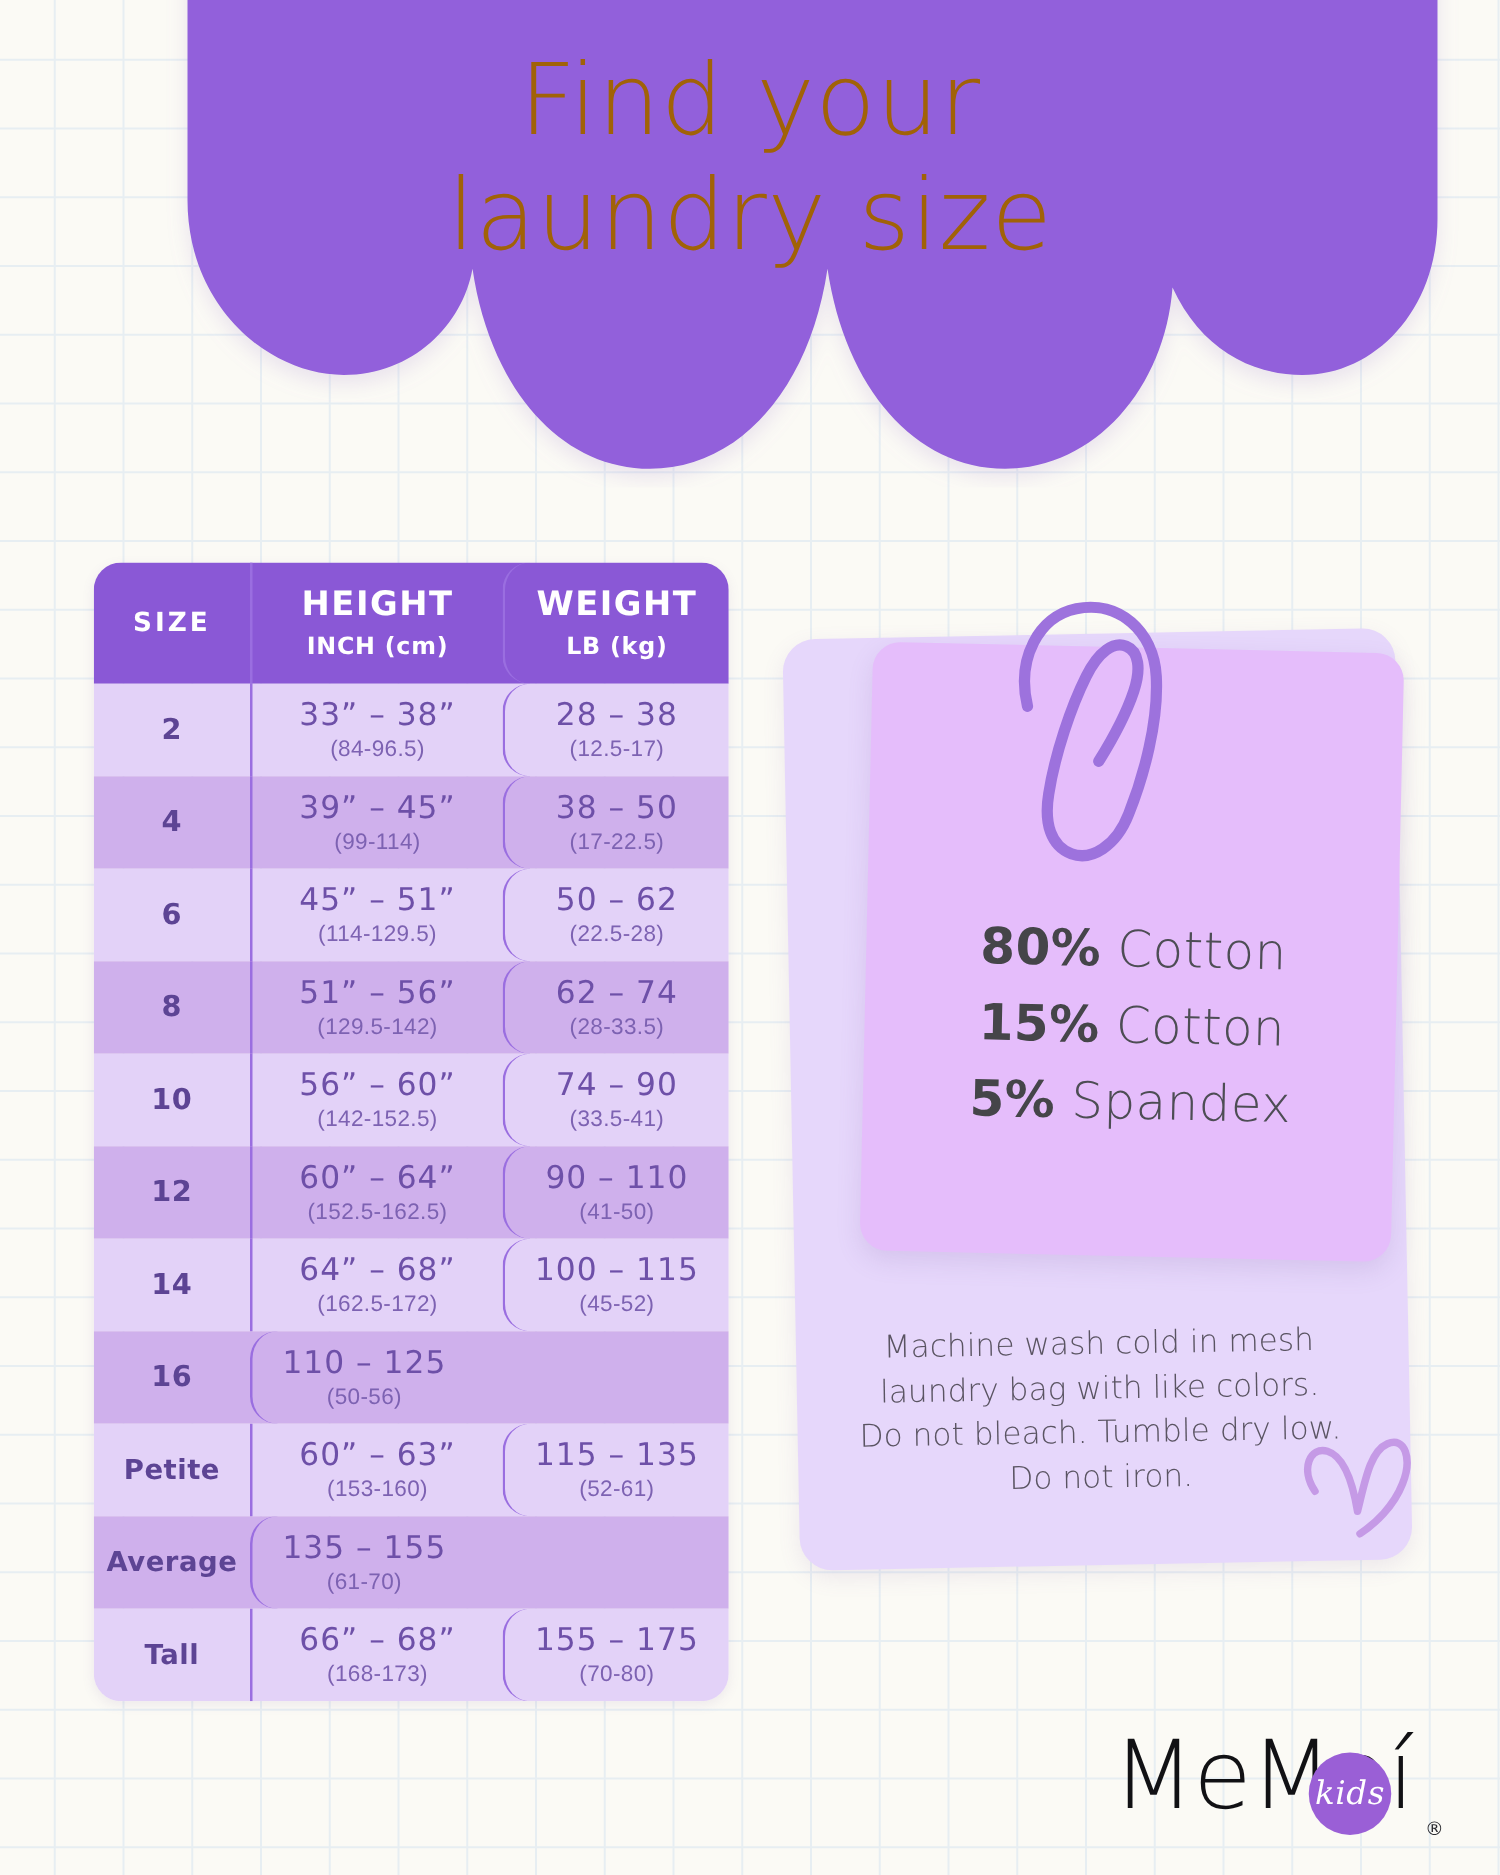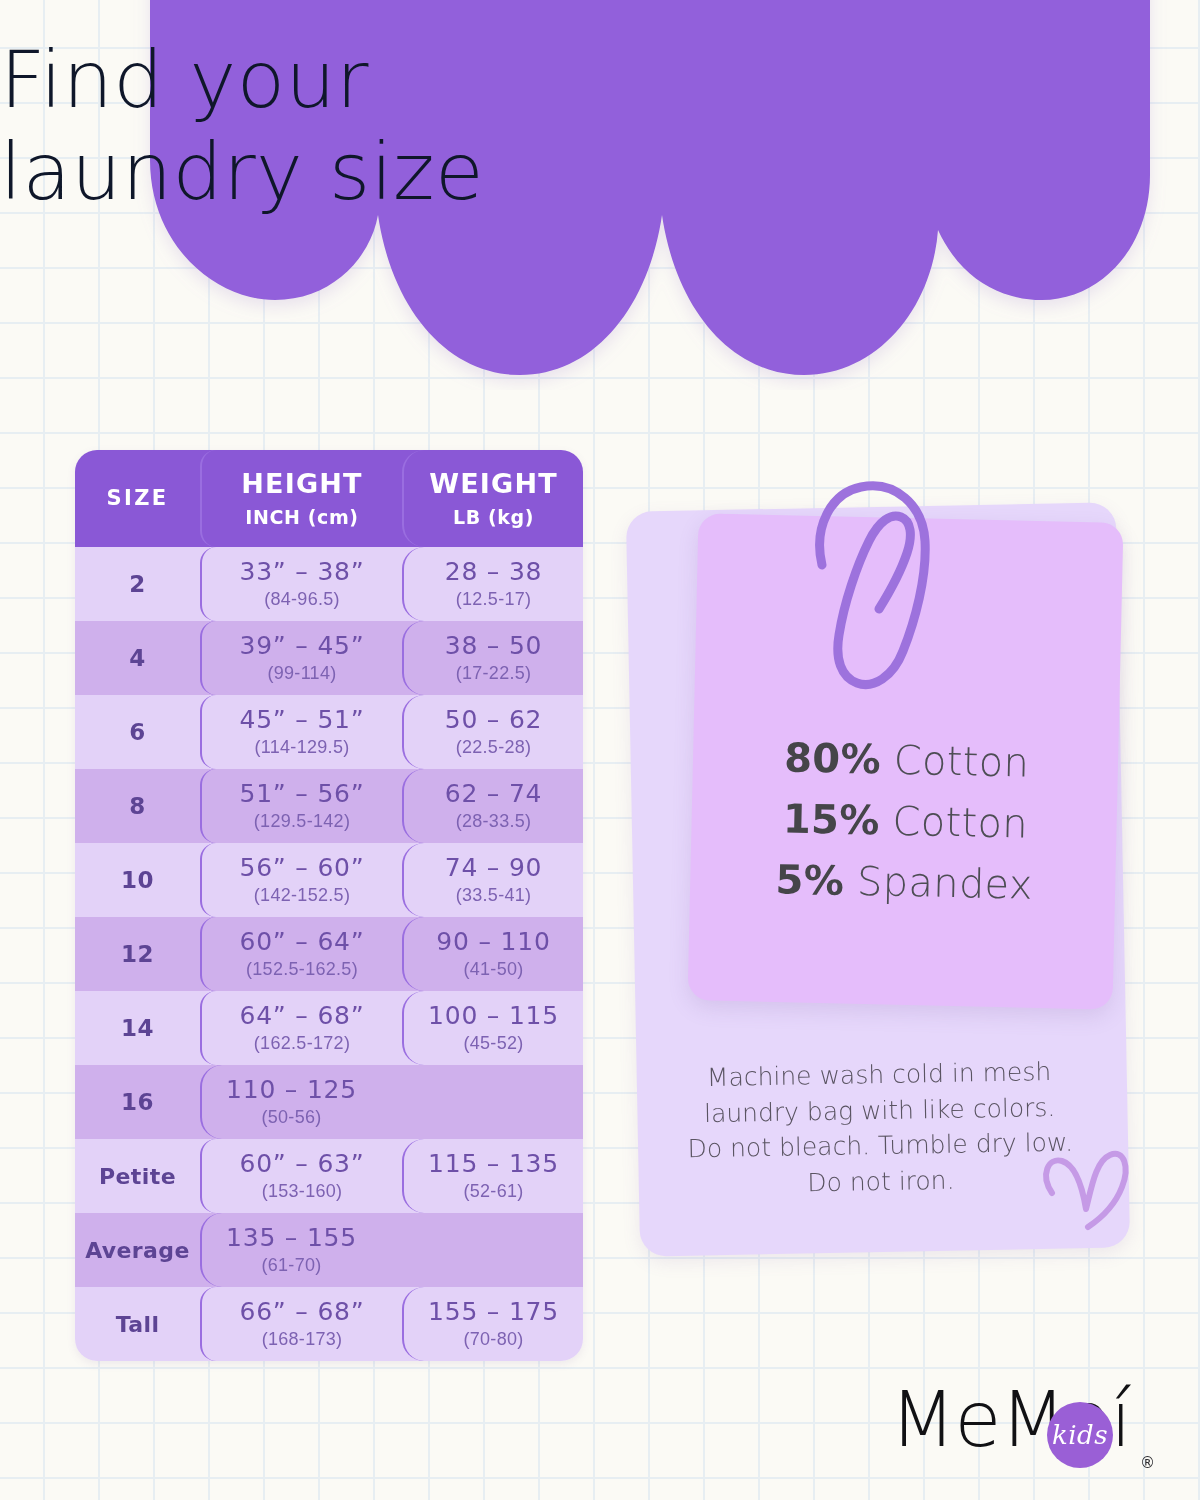--- a/index.html
+++ b/index.html
@@ -38,22 +38,22 @@
     z-index: 1;
     pointer-events: none;
   }
   #header-cloud svg { display: block; width: 100%; height: 100%; }
 
   #title-block {
     position: absolute;
     left: 0; top: 34px;
     width: 1200px;
     z-index: 3;
-    text-align: left;
-    color: #0f172a;
+    text-align: center;
+    color: #a16207;
     font-family: "DejaVu Sans", sans-serif;
     font-weight: 300;
     font-size: 79px;
     line-height: 1.17;
     letter-spacing: 0.5px;
   }
   #title-block .tl { display: block; }
 
   
   #size-table {
@@ -108,21 +108,21 @@
   .tbody-row.even { background: #cfb0ec; }
 
   .tcell {
     display: flex;
     flex-direction: column;
     align-items: center;
     justify-content: center;
     text-align: center;
   }
   .c-size   { width: 125px; }
-  .c-height { width: 202px; border-radius: 16px; }
+  .c-height { width: 202px; }
   .c-weight { width: 181px; border-radius: 22px; }
   .tbody-row .tcell.sep { border-left: 2px solid #9a6ee0; }
 
   .cell-size {
     font-family: "DejaVu Sans", sans-serif;
     font-weight: bold;
     font-size: 23px;
     color: #5d4494;
     letter-spacing: 0.4px;
   }

